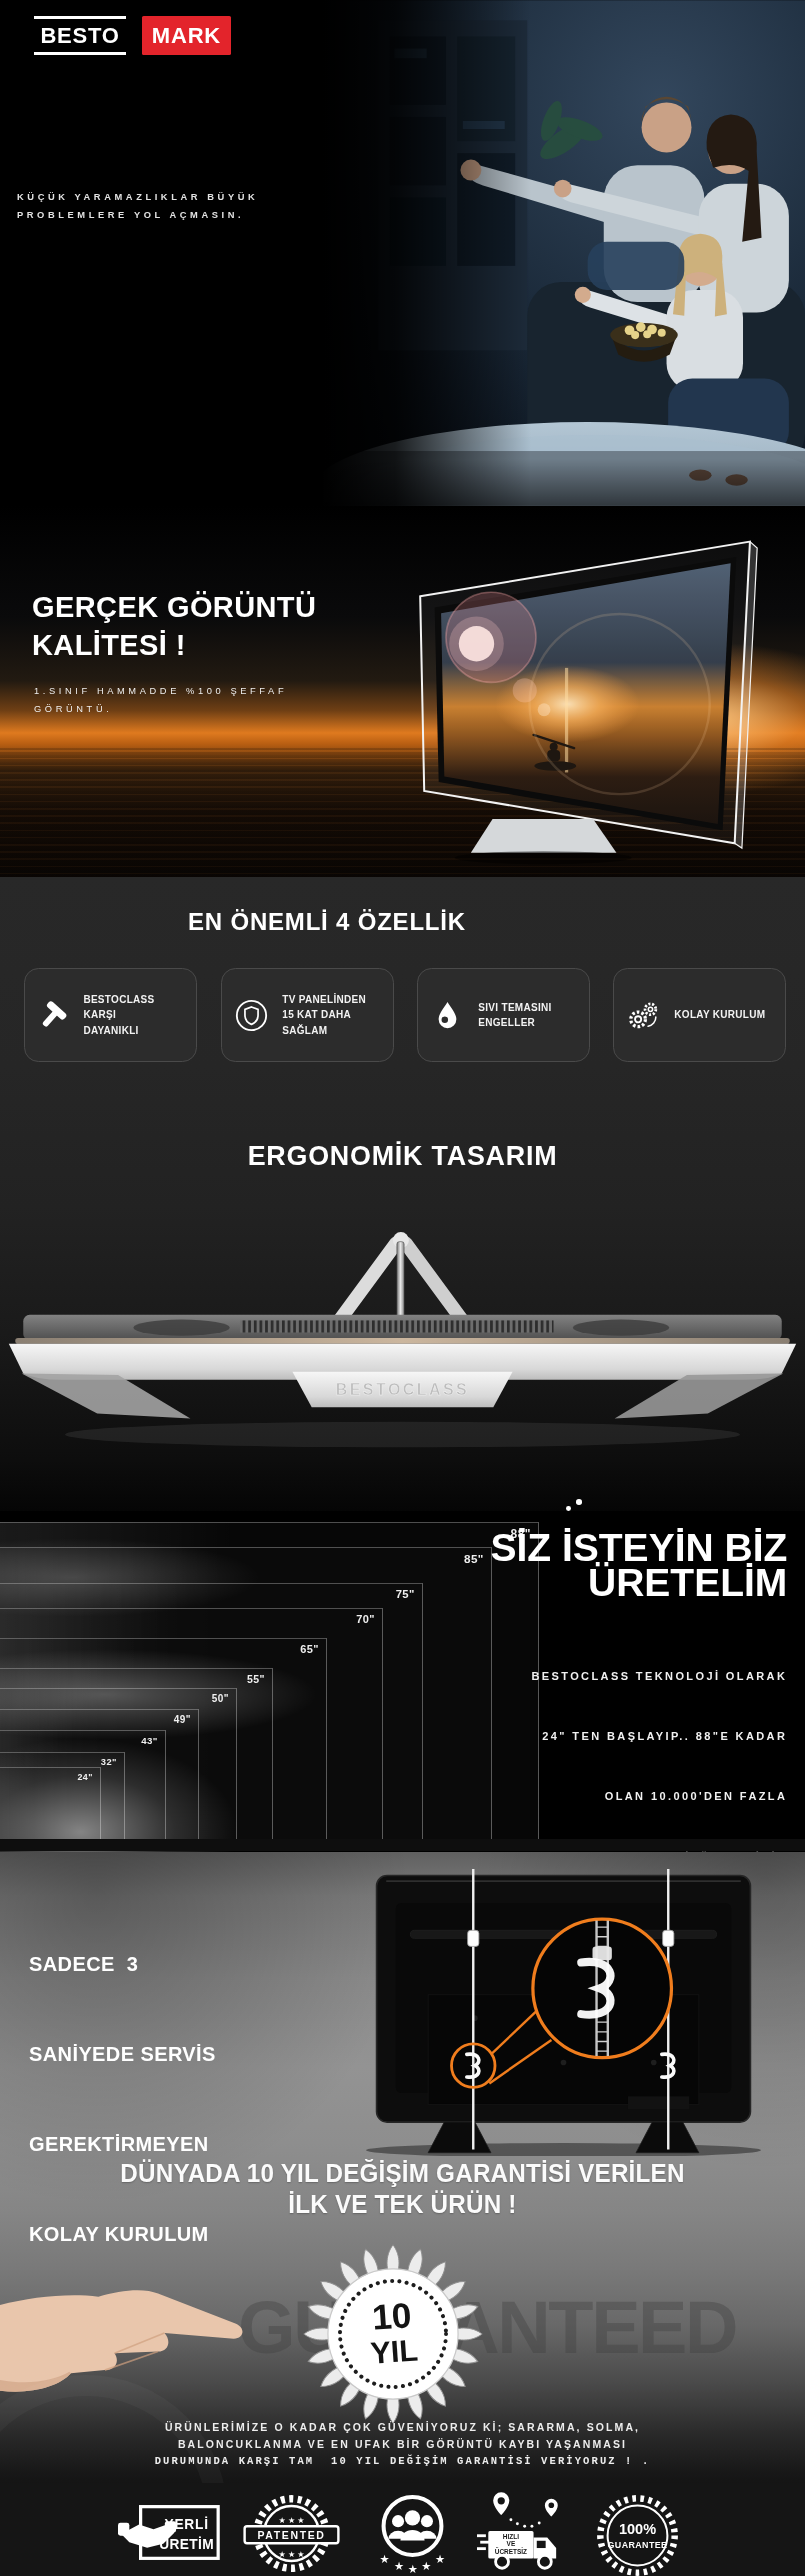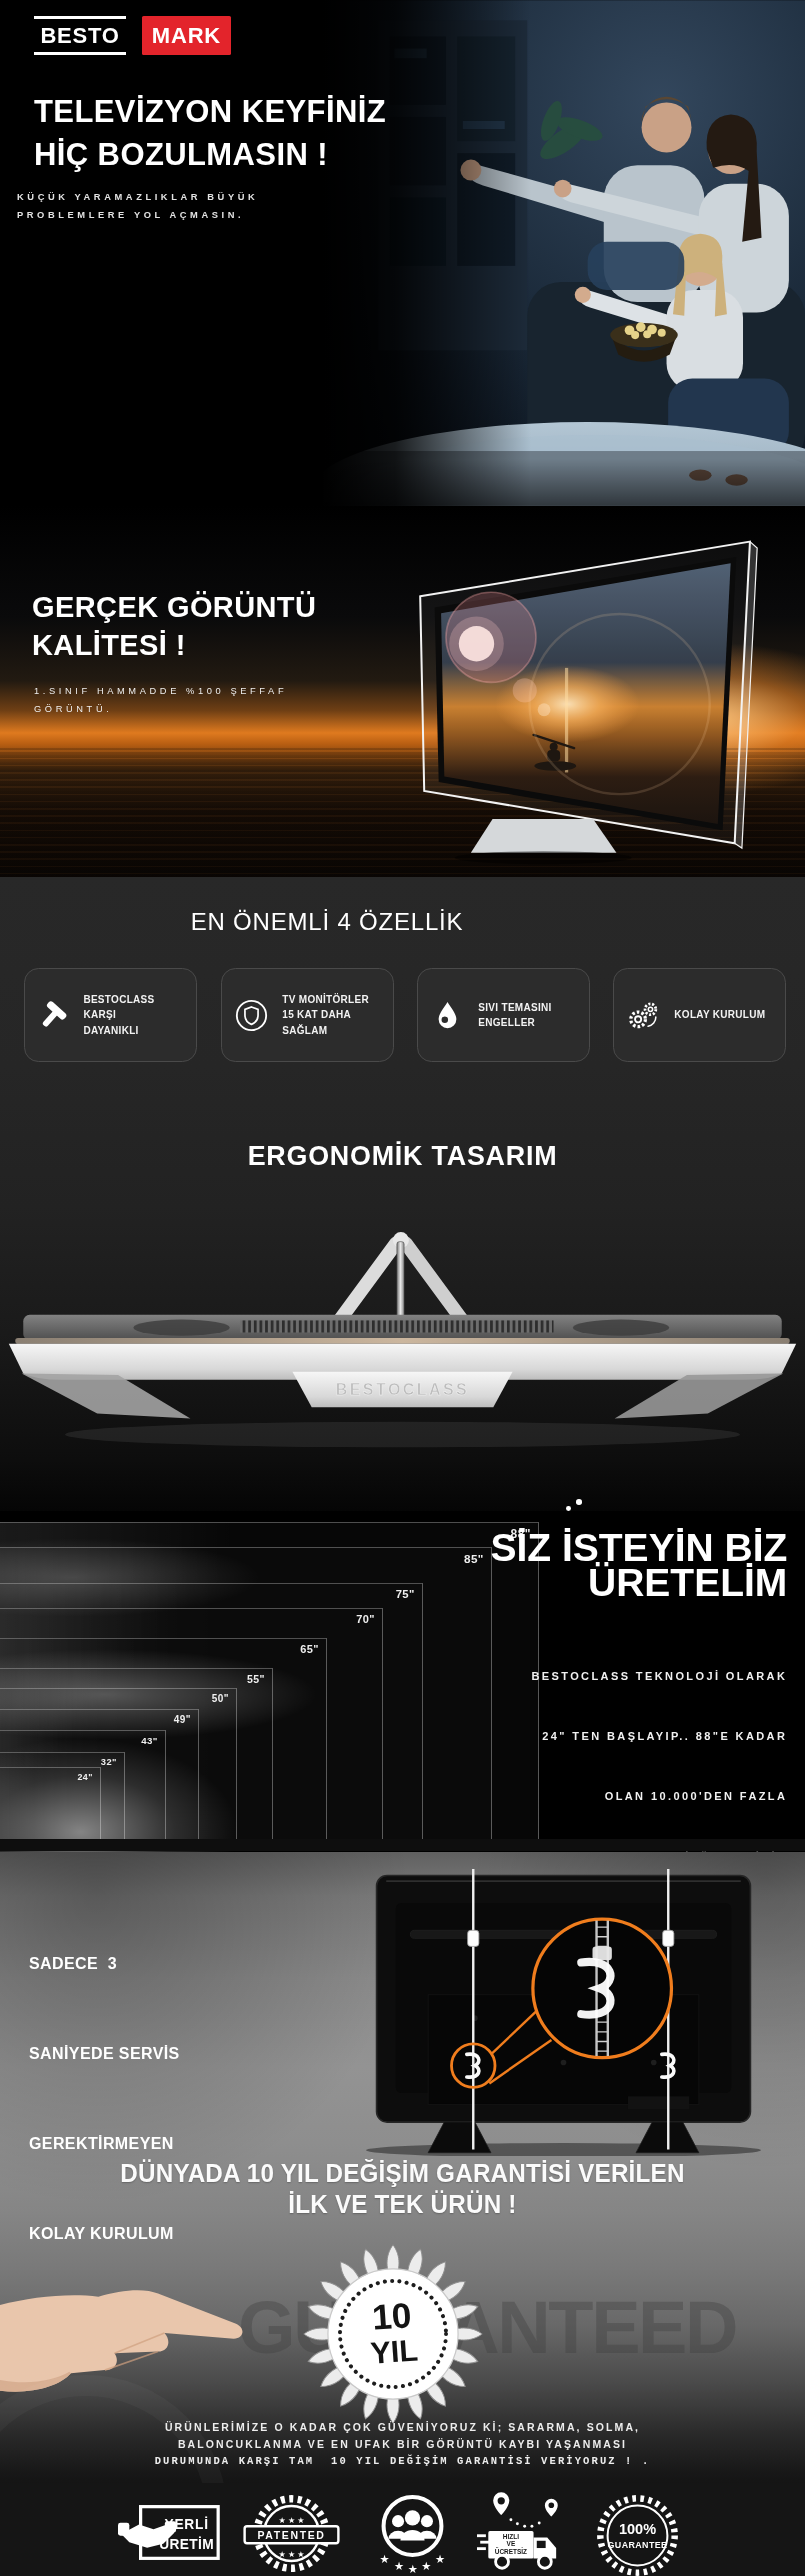--- a/index.html
+++ b/index.html
@@ -30,21 +30,21 @@
       radial-gradient(ellipse 242px 105px at 88% 57%,rgba(255,196,120,.95),rgba(232,132,40,.5) 40%,transparent 72%),
       linear-gradient(180deg,#000 0%,#0a0a0b 30%,#221a11 47%,#6f3f14 55%,#df7a1f 61%,#b85e12 64%,#39220d 71%,#170d06 82%,#0a0604 100%);}
   .sea-streaks{left:0;top:242px;width:805px;height:130px;opacity:.35;
     background:repeating-linear-gradient(180deg,rgba(0,0,0,.5) 0 2.4px,rgba(255,140,40,.12) 2.4px 4px,rgba(0,0,0,.4) 4px 7.2px);}
   .q-title{left:32px;top:588px;font-size:29px;font-weight:800;line-height:38px;letter-spacing:0.4px;}
   .q-sub{left:34px;top:683px;font-size:9.3px;font-weight:400;letter-spacing:3.6px;line-height:17.7px;color:#eee;}
 
   
   #sec-dark{top:877px;height:634px;
     background:linear-gradient(180deg,#282828 0%,#262626 30%,#222 52%,#1a1a1a 72%,#0d0d0d 92%,#050505 100%);}
-  .feat-title{left:0;top:908px;width:654px;text-align:center;font-size:24px;font-weight:400;letter-spacing:0.8px;}
+  .feat-title{left:0;top:908px;width:654px;text-align:center;font-size:24px;font-weight:700;letter-spacing:0.8px;}
   .card{top:968px;height:94px;border:1.2px solid #4a4a4a;border-radius:14.5px;background:#2c2c2c;
     display:flex;align-items:center;gap:12px;padding:0 11.3px;box-sizing:border-box;}
   .card .txt{font-size:10px;font-weight:700;line-height:15.3px;letter-spacing:0.3px;color:#f3f3f3;}
   .card .txt span{display:block;}
   .ergo-title{left:0;top:1140px;width:805px;text-align:center;font-size:28px;font-weight:800;
     letter-spacing:0.8px;transform:scaleX(.96);}
   .dot{border-radius:50%;background:#fff;}
 
   
   #sec-sizes{top:1512px;height:340px;background:#000;}
@@ -56,21 +56,21 @@
   .sizes-desc{right:17.7px;top:1626px;text-align:right;font-size:11px;font-weight:600;
     letter-spacing:2.4px;line-height:20px;color:#f1f1f1;white-space:pre;}
   .sizes-strip{left:0;top:1839px;width:805px;height:12px;background:#0e0e0e;}
 
   
   #sec-gray{top:1852px;height:632px;
     background:
       radial-gradient(circle at 12% 6%,rgba(0,0,0,.28),transparent 34%),
       radial-gradient(circle at 95% 4%,rgba(0,0,0,.25),transparent 30%),
       linear-gradient(180deg,#606060 0%,#7b7b7b 7%,#8b8b8b 20%,#939393 34%,#8e8e8e 46%,#858585 57%,#797979 66%,#686868 75%,#4a4a4a 84%,#2a2a2a 92%,#181818 98%,#141414 100%);}
-  .install-txt{left:29px;top:1889px;font-size:16px;font-weight:800;line-height:30px;
+  .install-txt{left:29px;top:1889px;font-size:20px;font-weight:800;line-height:30px;
     letter-spacing:0.4px;white-space:pre;}
   .warr-title{left:0;width:805px;text-align:center;font-size:25px;font-weight:800;
     letter-spacing:0.2px;transform:scaleX(.97);color:#fbfbfb;text-shadow:0 0.8px 1.6px rgba(0,0,0,.25);}
   .watermark{left:238px;top:2285px;font-size:74px;font-weight:800;letter-spacing:-2.4px;
     color:rgba(62,62,62,.38);}
   .warr-par{left:0;width:805px;text-align:center;font-size:10.5px;font-weight:600;
     letter-spacing:2.1px;color:#ededed;white-space:pre;}
   .wm-ring{left:-56px;top:2375px;width:242px;height:242px;border-radius:50%;
     border:21px solid rgba(255,255,255,.035);}
 
@@ -161,24 +161,20 @@
       <ellipse cx="470" cy="590" rx="14" ry="7" fill="#7a5c49"></ellipse>
       <ellipse cx="515" cy="596" rx="14" ry="7" fill="#7a5c49"></ellipse>
       <rect x="0" y="560" width="600" height="68" fill="rgba(4,7,11,.35)"></rect>
     </svg>
     <div class="abs hero-fade-left"></div>
     <div class="abs hero-fade-bottom"></div>
 
     <div class="abs logo">
       <div class="logo-besto">BESTO</div>
       <div class="logo-mark">MARK</div>
-    </div>
-    <div class="abs hero-title">
-      <span style="display:block">TELEVİZYON KEYFİNİZ</span>
-      <span style="display:block">HİÇ BOZULMASIN !</span>
     </div>
     <div class="abs hero-sub">
       <span style="display:block">KÜÇÜK YARAMAZLIKLAR BÜYÜK</span>
       <span style="display:block">PROBLEMLERE YOL AÇMASIN.</span>
     </div>
   </section>
 
   <section class="sec" id="sec-quality">
     <div class="abs sea-streaks"></div>
   </section>
@@ -252,21 +248,21 @@
         <span>DAYANIKLI</span>
       </div>
   </div>
 
   <div class="abs card" style="left:221px;width:173px;">
     <svg width="37" height="37" viewBox="0 0 48 48" fill="none" stroke="#fff">
       <circle cx="24" cy="24" r="19" stroke-width="2.4"></circle>
       <path d="M24 13 L32.5 16 V23.5 C32.5 29.5 28.8 33.6 24 35.5 C19.2 33.6 15.5 29.5 15.5 23.5 V16 Z" stroke-width="2.2"></path>
     </svg>
     <div class="txt">
-        <span>TV MONİTÖRLER</span>
+        <span>TV PANELİNDEN</span>
         <span>15 KAT DAHA</span>
         <span>SAĞLAM</span>
       </div>
   </div>
 
   <div class="abs card" style="left:417px;width:173px;">
     <svg width="37" height="37" viewBox="0 0 48 48">
       <path d="M24 6.5 C29 15 35.5 21.5 35.5 29 A11.5 11.5 0 1 1 12.5 29 C12.5 21.5 19 15 24 6.5 Z" fill="#fff"></path>
       <circle cx="20.5" cy="29.5" r="4.2" fill="#2c2c2c"></circle>
     </svg>

